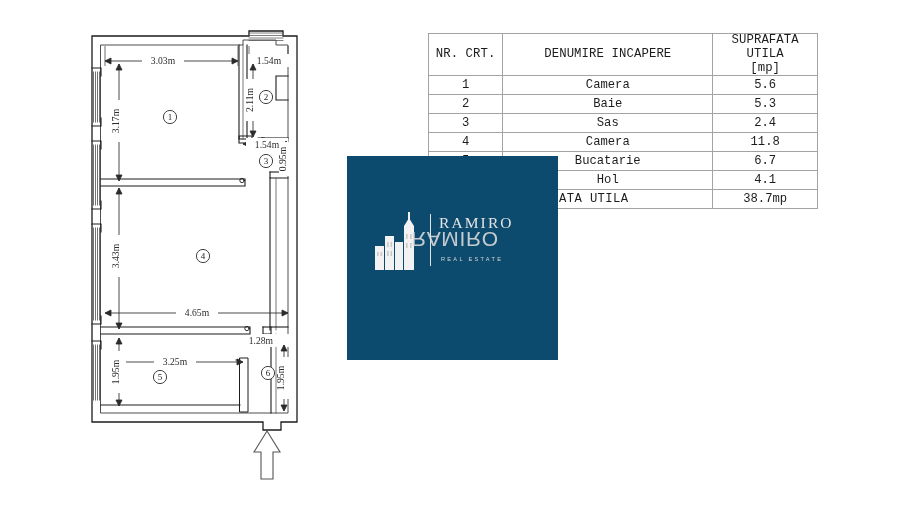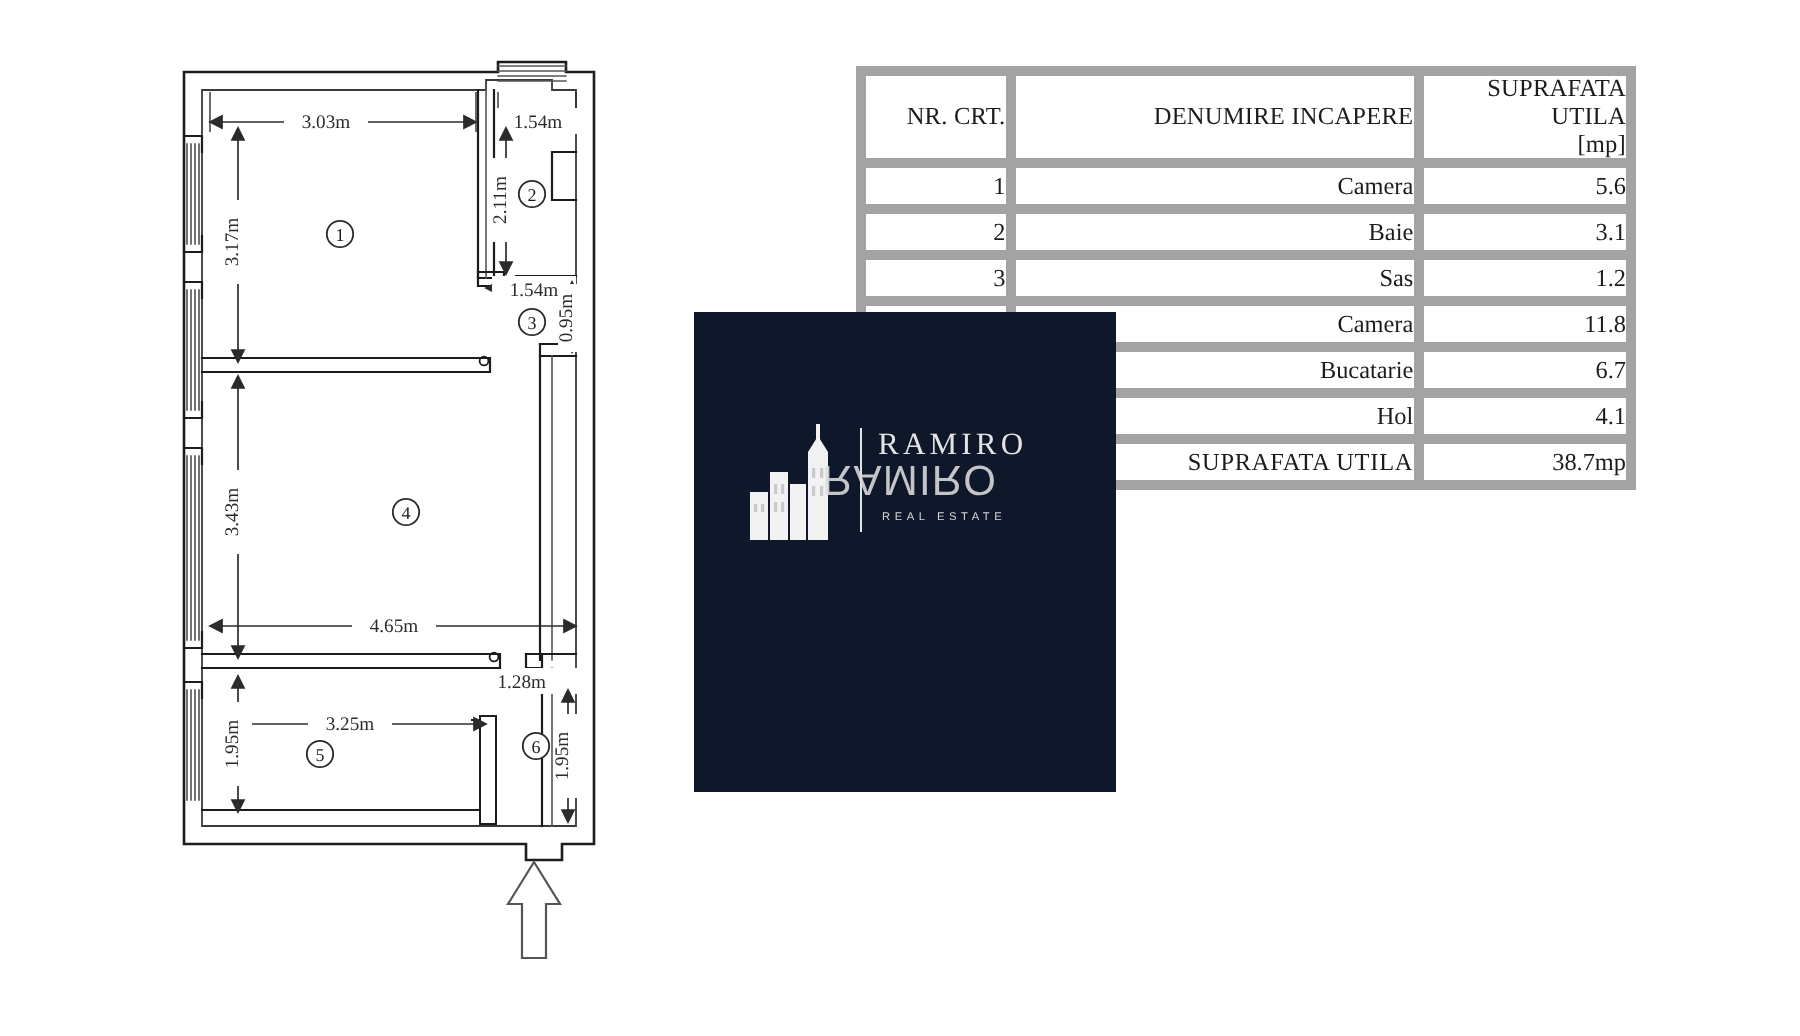--- a/index.html
+++ b/index.html
@@ -40,25 +40,26 @@
     left: 428px;
     top: 33px;
     width: 390px;
     border-collapse: collapse;
     font-family: "Liberation Serif", serif;
     font-size: 12.3px;
     color: #1c1c1c;
     background: #ffffff;
   }
   #schedule td, #schedule th {
-    border: 5px solid #a3a3a3;
-    text-align: right;
+    border: 1px solid #a3a3a3;
+    text-align: center;
     vertical-align: middle;
     padding: 0;
     font-weight: normal;
+    font-family: Liberation Mono, monospace;
   }
   #schedule thead th {
     height: 32px;
     line-height: 1.12;
     font-size: 12.3px;
     letter-spacing: .1px;
   }
   #schedule tbody td {
     height: 18px;
     font-size: 12.2px;
@@ -78,22 +79,22 @@
     font-size: 13.5px;
   }
   .hdr-sub { display:block; }
 
   
   #watermark-overlay {
     position: absolute;
     left: 347px;
     top: 156px;
     width: 211px;
-    height: 240px;
-    background: #0f172a;
+    height: 204px;
+    background: #0c4a6e;
   }
   #watermark-logo {
     position: absolute;
     left: 28px;
     top: 56px;
     width: 160px;
     height: 62px;
   }
   #wm-buildings {
     position: absolute;
@@ -414,26 +415,26 @@
     </thead>
     <tbody>
       <tr>
         <td>1</td>
         <td>Camera</td>
         <td>5.6</td>
       </tr>
       <tr>
         <td>2</td>
         <td>Baie</td>
-        <td>3.1</td>
+        <td>5.3</td>
       </tr>
       <tr>
         <td>3</td>
         <td>Sas</td>
-        <td>1.2</td>
+        <td>2.4</td>
       </tr>
       <tr>
         <td>4</td>
         <td>Camera</td>
         <td>11.8</td>
       </tr>
       <tr>
         <td>5</td>
         <td>Bucatarie</td>
         <td>6.7</td>

